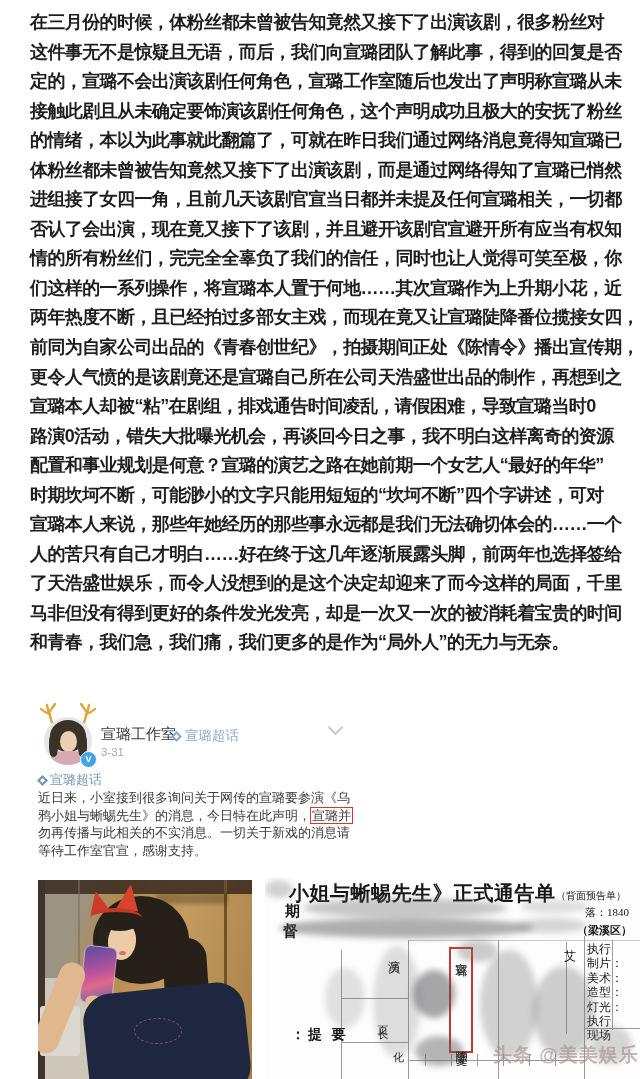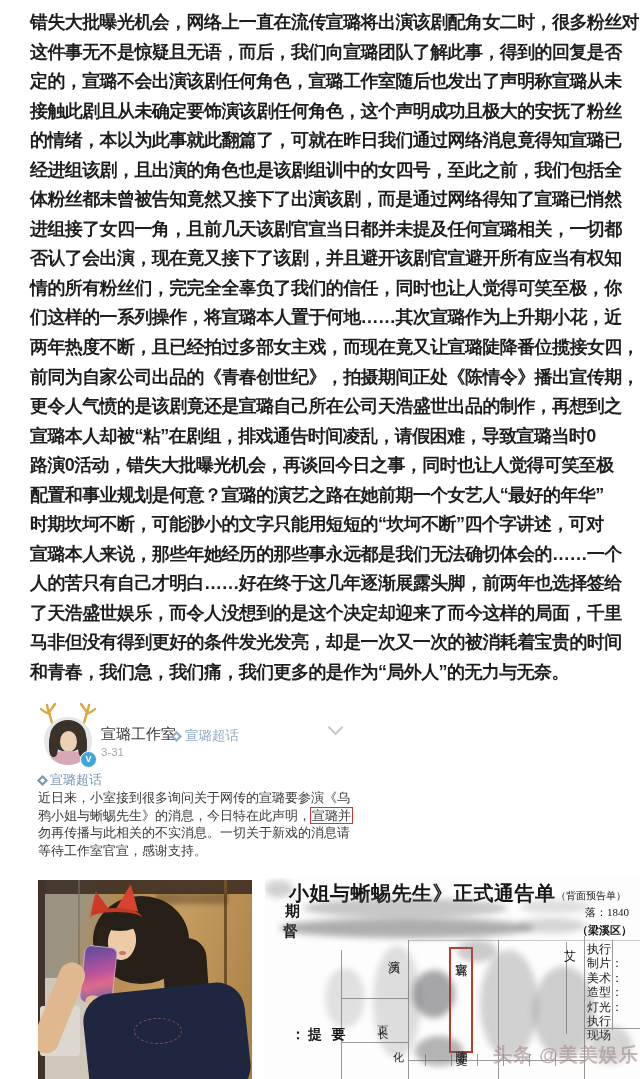--- a/index.html
+++ b/index.html
@@ -42,36 +42,35 @@
               justify-content:space-between;padding:4px 0;box-sizing:border-box;}
   .wm{position:absolute;left:228px;top:164px;font-size:19px;font-weight:700;letter-spacing:1px;
       color:rgba(165,138,138,0.62);font-family:"Liberation Sans",sans-serif;white-space:nowrap;}
 </style>
 </head>
 <body>
 
 <div class="screen">
 
   <div class="article">
-    <div>错失大批曝光机会，网络上一直在流传宣璐将出演该剧配角女二时，很多粉丝对</div>
+    <div>在三月份的时候，体粉丝都未曾被告知竟然又接下了出演该剧，很多粉丝对</div>
     <div>这件事无不是惊疑且无语，而后，我们向宣璐团队了解此事，得到的回复是否</div>
     <div>定的，宣璐不会出演该剧任何角色，宣璐工作室随后也发出了声明称宣璐从未</div>
     <div>接触此剧且从未确定要饰演该剧任何角色，这个声明成功且极大的安抚了粉丝</div>
     <div>的情绪，本以为此事就此翻篇了，可就在昨日我们通过网络消息竟得知宣璐已</div>
-    <div>经进组该剧，且出演的角色也是该剧组训中的女四号，至此之前，我们包括全</div>
     <div>体粉丝都未曾被告知竟然又接下了出演该剧，而是通过网络得知了宣璐已悄然</div>
     <div>进组接了女四一角，且前几天该剧官宣当日都并未提及任何宣璐相关，一切都</div>
     <div>否认了会出演，现在竟又接下了该剧，并且避开该剧官宣避开所有应当有权知</div>
     <div>情的所有粉丝们，完完全全辜负了我们的信任，同时也让人觉得可笑至极，你</div>
     <div>们这样的一系列操作，将宣璐本人置于何地……其次宣璐作为上升期小花，近</div>
     <div>两年热度不断，且已经拍过多部女主戏，而现在竟又让宣璐陡降番位揽接女四，</div>
     <div>前同为自家公司出品的《青春创世纪》，拍摄期间正处《陈情令》播出宣传期，</div>
     <div>更令人气愤的是该剧竟还是宣璐自己所在公司天浩盛世出品的制作，再想到之</div>
     <div>宣璐本人却被“粘”在剧组，排戏通告时间凌乱，请假困难，导致宣璐当时0</div>
-    <div>路演0活动，错失大批曝光机会，再谈回今日之事，同时也让人觉得可笑至极</div>
+    <div>路演0活动，错失大批曝光机会，再谈回今日之事，我不明白这样离奇的资源</div>
     <div>配置和事业规划是何意？宣璐的演艺之路在她前期一个女艺人“最好的年华”</div>
     <div>时期坎坷不断，可能渺小的文字只能用短短的“坎坷不断”四个字讲述，可对</div>
     <div>宣璐本人来说，那些年她经历的那些事永远都是我们无法确切体会的……一个</div>
     <div>人的苦只有自己才明白……好在终于这几年逐渐展露头脚，前两年也选择签给</div>
     <div>了天浩盛世娱乐，而令人没想到的是这个决定却迎来了而今这样的局面，千里</div>
     <div>马非但没有得到更好的条件发光发亮，却是一次又一次的被消耗着宝贵的时间</div>
     <div>和青春，我们急，我们痛，我们更多的是作为“局外人”的无力与无奈。</div>
   </div>
 
   <svg class="abs" style="left:38px;top:702px;" width="20" height="22" viewBox="0 0 20 22">

